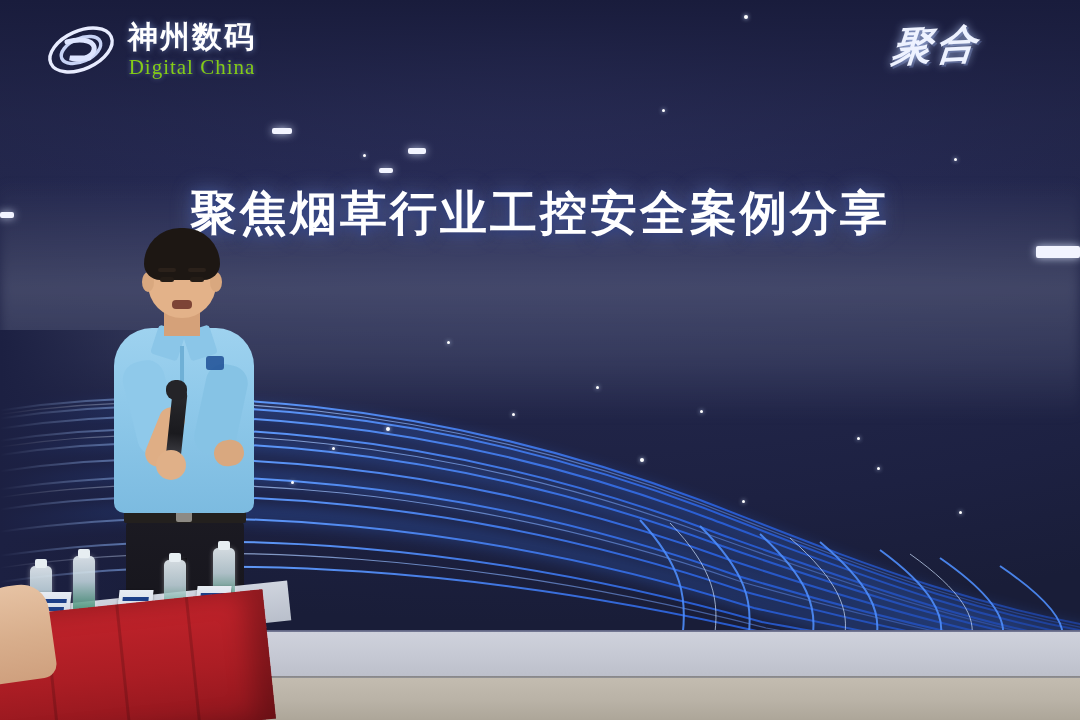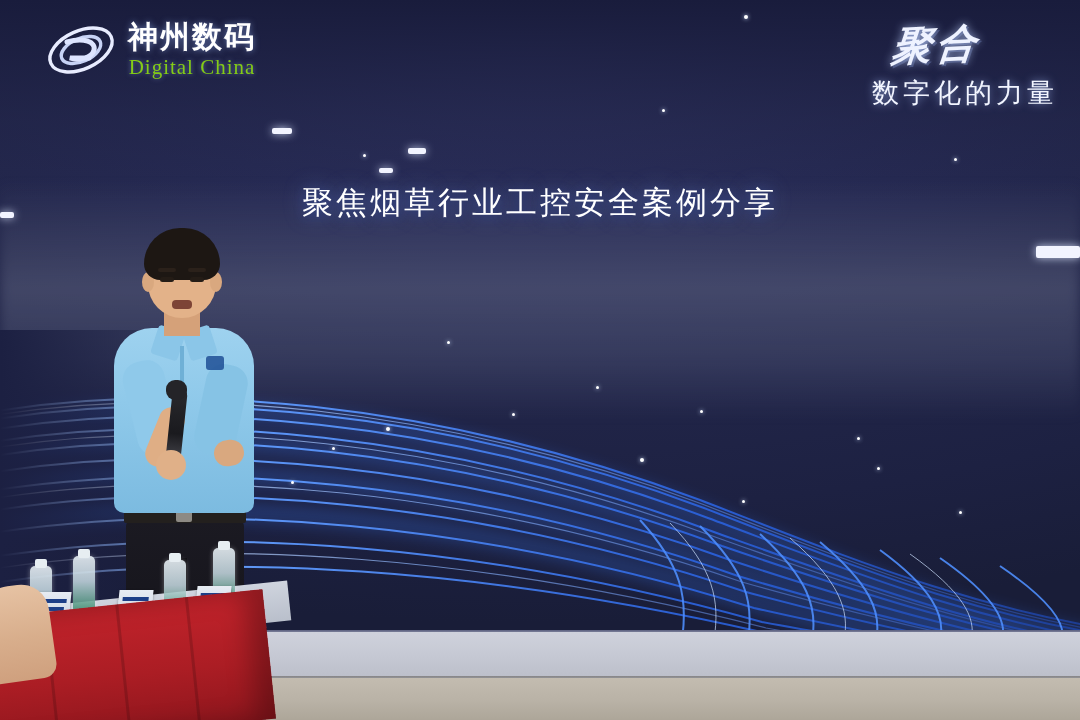--- a/index.html
+++ b/index.html
@@ -69,21 +69,21 @@
     margin-right:78px;
   }
   .slogan-sub{
     color:#f2f5ff;font-size:27px;letter-spacing:4px;margin-top:2px;
     text-shadow:0 0 8px rgba(170,195,255,.7);
   }
 
   
   .slide-title{
     position:absolute;left:0;top:182px;width:1080px;text-align:center;
-    color:#ffffff;font-size:31px;font-weight:400;letter-spacing:3px;
+    color:#ffffff;font-size:47px;font-weight:700;letter-spacing:3px;
     text-shadow:0 2px 10px rgba(40,60,130,.9), 0 0 22px rgba(150,180,255,.45);
   }
   .slide-date{
     position:absolute;left:0;top:348px;width:1080px;text-align:center;
     color:#ffffff;font-size:27px;font-weight:700;letter-spacing:1px;
     text-shadow:0 2px 8px rgba(30,40,90,.8);
   }
   .slide-company{
     position:absolute;left:0;top:452px;width:1080px;text-align:center;
     color:#ffffff;font-size:29px;font-weight:700;letter-spacing:2px;
@@ -295,21 +295,20 @@
       </svg>
     </span>
     <span class="logo-text">
       <span class="logo-cn">神州数码</span>
       <span class="logo-en">Digital China</span>
     </span>
   </div>
 
   <div class="slogan">
     <div class="slogan-calli">聚合</div>
-    <div class="slogan-sub">数字化的力量</div>
   </div>
 
   <div class="slide-title">聚焦烟草行业工控安全案例分享</div>
 
   <div class="floor-edge"></div>
   <div class="floor"></div>
   <div class="apron-shadow"></div>
   <div class="apron"></div>
 
   <div class="speaker">

